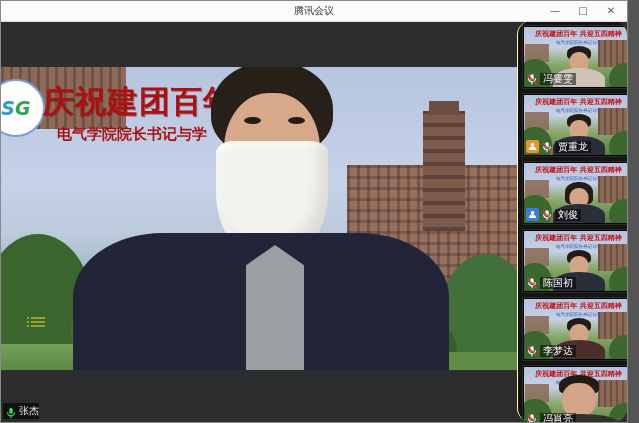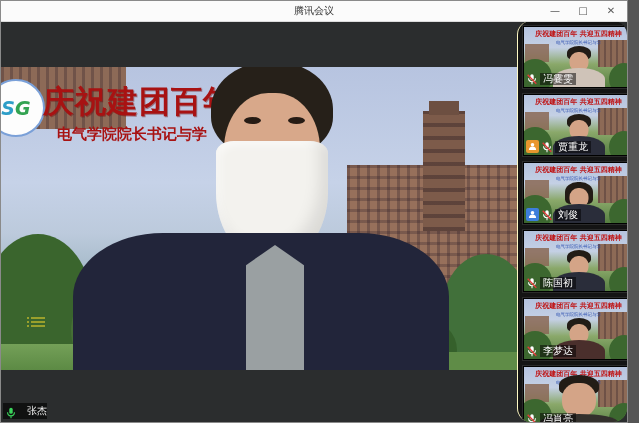--- a/index.html
+++ b/index.html
@@ -52,21 +52,21 @@
     box-shadow:inset -8px -12px 16px rgba(0,0,0,.10), inset 4px 4px 8px rgba(255,255,255,.6);}
   .body-j{position:absolute;left:72px;top:166px;width:376px;height:140px;background:#22253a;
     border-radius:90px 90px 0 0 / 64px 64px 0 0;}
   .shirt{position:absolute;left:245px;top:178px;width:58px;height:126px;background:#9aa0a2;
     clip-path:polygon(0 16%,50% 0,100% 16%,100% 100%,0 100%);}
   .menu-glyph{position:absolute;left:26px;top:250px;width:18px;height:15px;}
   .menu-glyph i{display:block;width:14px;height:2px;margin:0 0 2px 4px;background:#9aa02c;position:relative;}
   .menu-glyph i::before{content:"";position:absolute;left:-4px;top:0;width:2px;height:2px;background:#9aa02c;}
   
   .self-label{position:absolute;left:2px;bottom:3px;height:16px;display:flex;align-items:flex-end;
-    background:rgba(0,0,0,.62);padding:0 0 0 2px;gap:10px;}
+    background:rgba(0,0,0,.62);padding:0 0 0 2px;gap:2px;}
   .self-label span{color:#ececec;font-size:10px;line-height:16px;white-space:nowrap;}
   
   .sidebar{position:absolute;left:516px;top:20px;right:0;bottom:0;background:#141414;border-left:1px solid #fef9c3;overflow:hidden;border-radius:14px;}
   .thumb{position:absolute;left:4px;width:113px;height:64px;background:#000;border:1px solid #2b2b2b;box-sizing:border-box;}
   .tv{position:absolute;left:1px;top:1px;right:1px;bottom:1px;overflow:hidden;
     background:linear-gradient(180deg,#b5c3de 0%,#c4d0e5 34%,#8aa86a 62%,#567f41 100%);}
   .tb{position:absolute;right:1px;top:13px;width:34px;height:27px;background:#8d6a56;
     background-image:repeating-linear-gradient(90deg,rgba(40,25,35,.3) 0 2px,transparent 2px 6px);}
   .tb2{position:absolute;left:1px;top:17px;width:24px;height:18px;background:#8a6753;opacity:.85;}
   .ttree{position:absolute;border-radius:50%;background:#3c672f;}

